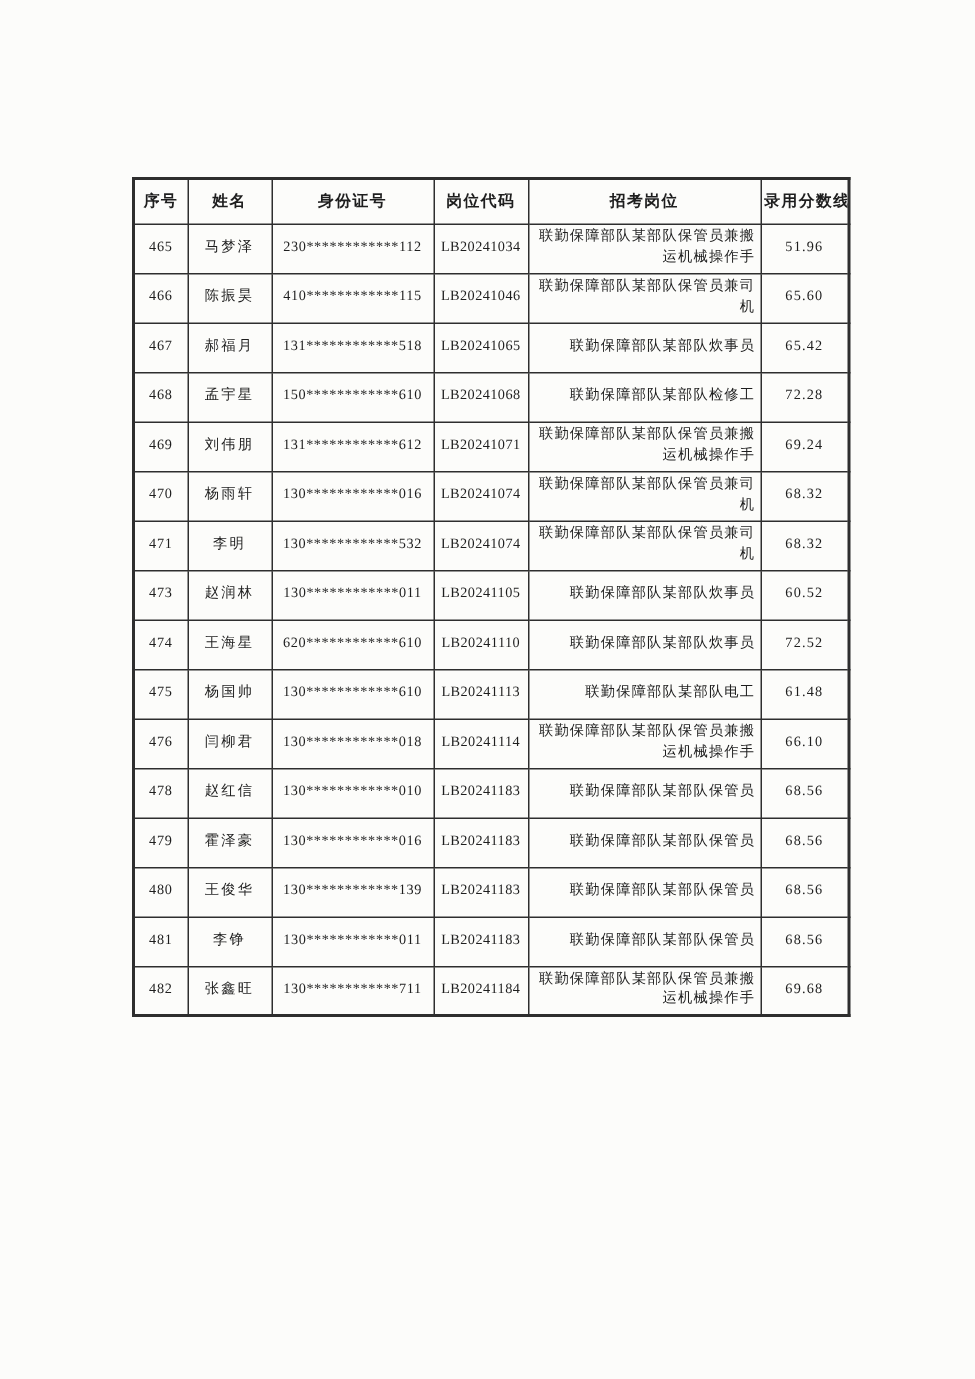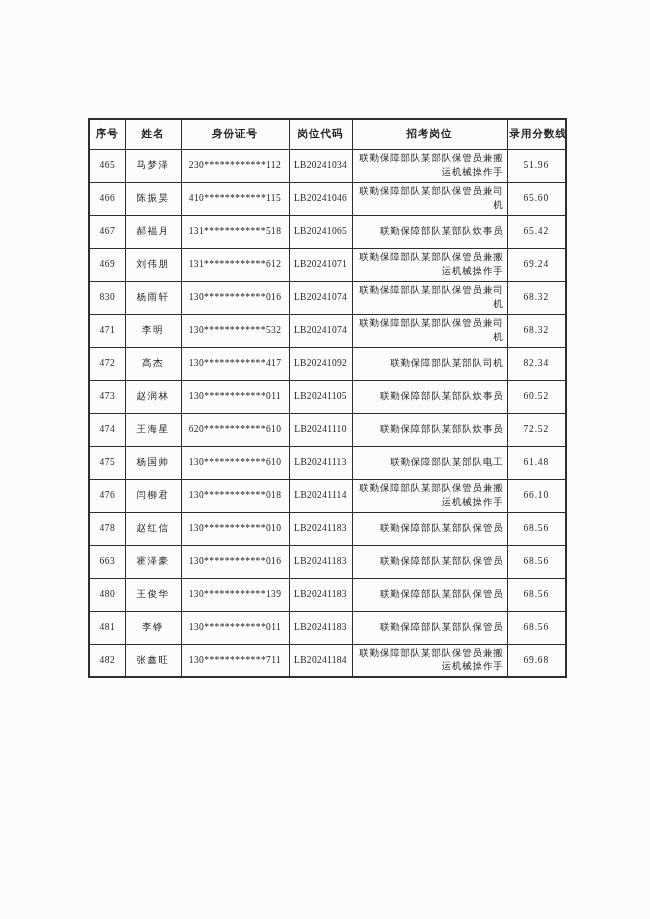--- a/index.html
+++ b/index.html
@@ -99,52 +99,52 @@
         </tr>
         <tr>
           <td class="cell-index">467</td>
           <td class="cell-name">郝福月</td>
           <td class="cell-id">131************518</td>
           <td class="cell-code">LB20241065</td>
           <td class="cell-position">联勤保障部队某部队炊事员</td>
           <td class="cell-score">65.42</td>
         </tr>
         <tr>
+          <td class="cell-index">468</td>
+          <td class="cell-name">孟宇星</td>
+          <td class="cell-id">150************610</td>
+          <td class="cell-code">LB20241068</td>
+          <td class="cell-position">联勤保障部队某部队检修工</td>
+          <td class="cell-score">72.28</td>
+        </tr>
+        <tr>
           <td class="cell-index">469</td>
           <td class="cell-name">刘伟朋</td>
           <td class="cell-id">131************612</td>
           <td class="cell-code">LB20241071</td>
           <td class="cell-position">联勤保障部队某部队保管员兼搬运机械操作手</td>
           <td class="cell-score">69.24</td>
         </tr>
         <tr>
-          <td class="cell-index">830</td>
+          <td class="cell-index">470</td>
           <td class="cell-name">杨雨轩</td>
           <td class="cell-id">130************016</td>
           <td class="cell-code">LB20241074</td>
           <td class="cell-position">联勤保障部队某部队保管员兼司机</td>
           <td class="cell-score">68.32</td>
         </tr>
         <tr>
           <td class="cell-index">471</td>
           <td class="cell-name">李明</td>
           <td class="cell-id">130************532</td>
           <td class="cell-code">LB20241074</td>
           <td class="cell-position">联勤保障部队某部队保管员兼司机</td>
           <td class="cell-score">68.32</td>
         </tr>
         <tr>
-          <td class="cell-index">472</td>
-          <td class="cell-name">高杰</td>
-          <td class="cell-id">130************417</td>
-          <td class="cell-code">LB20241092</td>
-          <td class="cell-position">联勤保障部队某部队司机</td>
-          <td class="cell-score">82.34</td>
-        </tr>
-        <tr>
           <td class="cell-index">473</td>
           <td class="cell-name">赵润林</td>
           <td class="cell-id">130************011</td>
           <td class="cell-code">LB20241105</td>
           <td class="cell-position">联勤保障部队某部队炊事员</td>
           <td class="cell-score">60.52</td>
         </tr>
         <tr>
           <td class="cell-index">474</td>
           <td class="cell-name">王海星</td>
@@ -171,21 +171,21 @@
         </tr>
         <tr>
           <td class="cell-index">478</td>
           <td class="cell-name">赵红信</td>
           <td class="cell-id">130************010</td>
           <td class="cell-code">LB20241183</td>
           <td class="cell-position">联勤保障部队某部队保管员</td>
           <td class="cell-score">68.56</td>
         </tr>
         <tr>
-          <td class="cell-index">663</td>
+          <td class="cell-index">479</td>
           <td class="cell-name">霍泽豪</td>
           <td class="cell-id">130************016</td>
           <td class="cell-code">LB20241183</td>
           <td class="cell-position">联勤保障部队某部队保管员</td>
           <td class="cell-score">68.56</td>
         </tr>
         <tr>
           <td class="cell-index">480</td>
           <td class="cell-name">王俊华</td>
           <td class="cell-id">130************139</td>

